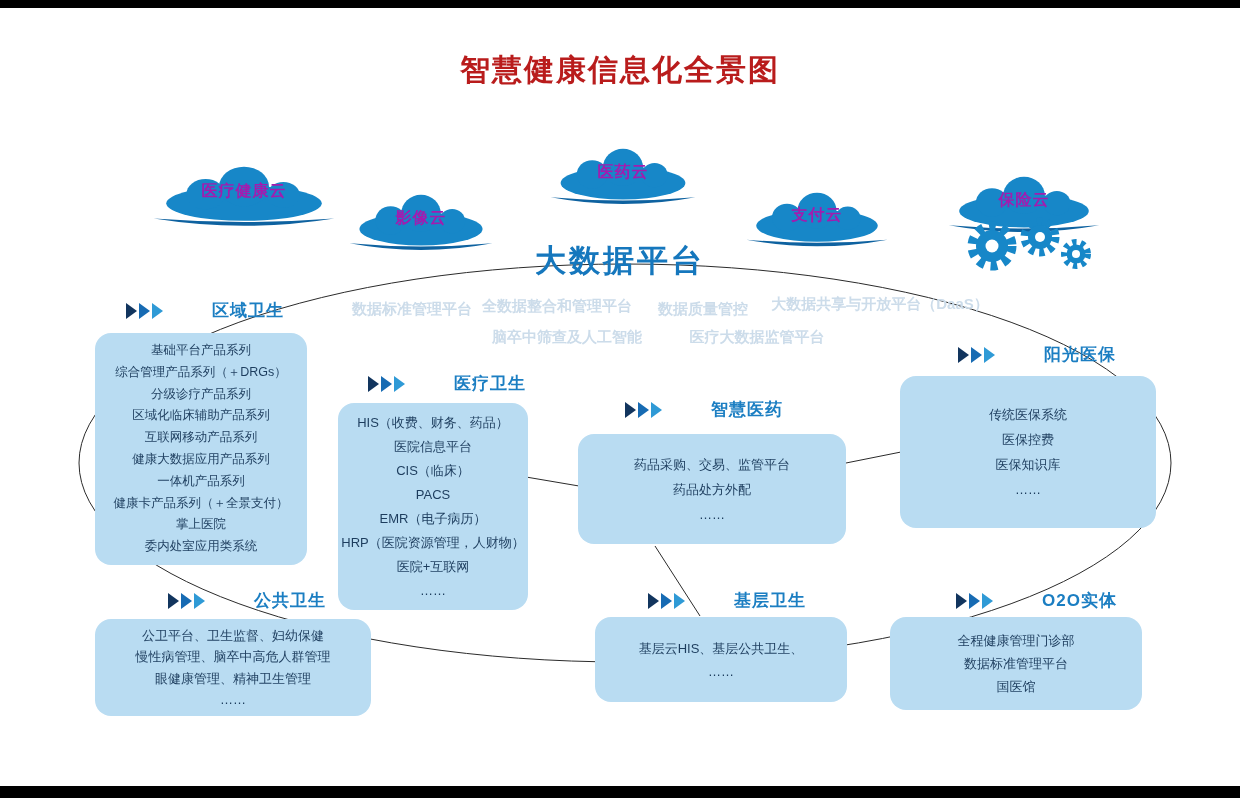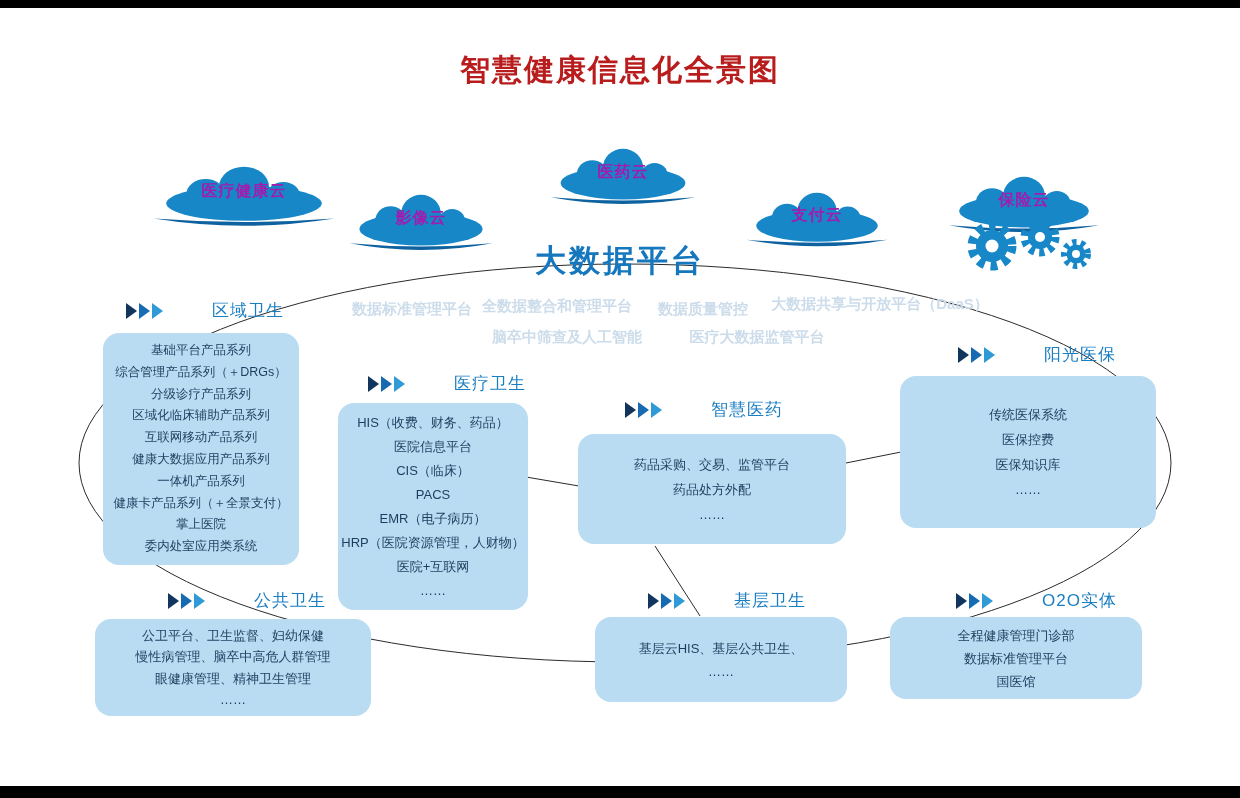--- a/index.html
+++ b/index.html
@@ -19,21 +19,21 @@
     display:flex;align-items:center;justify-content:center;
     color:#a21caf;font-weight:bold;font-size:16px;letter-spacing:1px;}
   .gears{position:absolute;z-index:3;}
   
   .platform-title{position:absolute;left:0;right:0;top:240px;text-align:center;
     font-size:31px;font-weight:bold;color:#1577bd;letter-spacing:3px;z-index:3;}
   .faint{position:absolute;transform:translateX(-50%);font-size:15px;font-weight:bold;
     color:#ccdcea;white-space:nowrap;z-index:2;}
   
   .section-header{position:absolute;display:flex;align-items:center;gap:7px;z-index:4;}
-  .section-header .label{font-size:17px;font-weight:normal;color:#1b7ec2;letter-spacing:1px;padding-left:39px;}
+  .section-header .label{font-size:17px;font-weight:bold;color:#1b7ec2;letter-spacing:1px;padding-left:39px;}
   .tri-arrows{display:block;}
   
   .box{position:absolute;background:#b9dcf2;border-radius:16px;z-index:2;
     display:flex;flex-direction:column;justify-content:center;align-items:center;
     color:#1d3d5e;font-size:13px;text-align:center;}
   .box .item{line-height:23px;white-space:nowrap;}
   .box.tight .item{font-size:12.5px;line-height:21.8px;}
   .box.mid .item{line-height:24px;}
   .box.short .item{line-height:25px;}
   .box.pub .item{line-height:21.5px;}
@@ -187,21 +187,21 @@
 
   <div class="section-header" style="left:956px;top:589px">
     <svg class="tri-arrows" width="40" height="16">
       <polygon points="0,0 11,8 0,16" fill="#12355e"></polygon>
       <polygon points="13,0 24,8 13,16" fill="#176bb3"></polygon>
       <polygon points="26,0 37,8 26,16" fill="#2f9ad6"></polygon>
     </svg>
     <span class="label">O2O实体</span>
   </div>
 
-  <div class="box tight" style="left:103px;top:333px;width:196px;height:232px">
+  <div class="box tight" style="left:95px;top:333px;width:212px;height:232px">
     <div class="item">基础平台产品系列</div>
     <div class="item">综合管理产品系列（＋DRGs）</div>
     <div class="item">分级诊疗产品系列</div>
     <div class="item">区域化临床辅助产品系列</div>
     <div class="item">互联网移动产品系列</div>
     <div class="item">健康大数据应用产品系列</div>
     <div class="item">一体机产品系列</div>
     <div class="item">健康卡产品系列（＋全景支付）</div>
     <div class="item">掌上医院</div>
     <div class="item">委内处室应用类系统</div>
@@ -236,19 +236,19 @@
     <div class="item">慢性病管理、脑卒中高危人群管理</div>
     <div class="item">眼健康管理、精神卫生管理</div>
     <div class="item">……</div>
   </div>
 
   <div class="box" style="left:595px;top:617px;width:252px;height:85px">
     <div class="item">基层云HIS、基层公共卫生、</div>
     <div class="item">……</div>
   </div>
 
-  <div class="box" style="left:890px;top:617px;width:252px;height:82px">
+  <div class="box" style="left:890px;top:617px;width:252px;height:93px">
     <div class="item">全程健康管理门诊部</div>
     <div class="item">数据标准管理平台</div>
     <div class="item">国医馆</div>
   </div>
 
 </div>
 
 </body></html>

